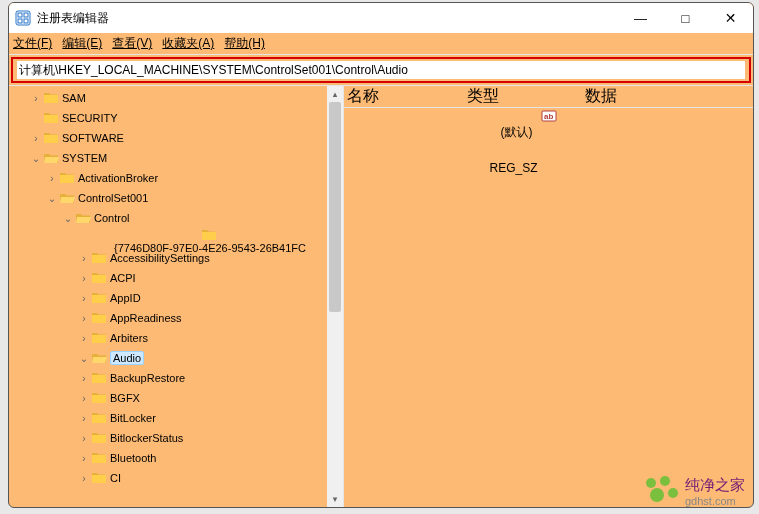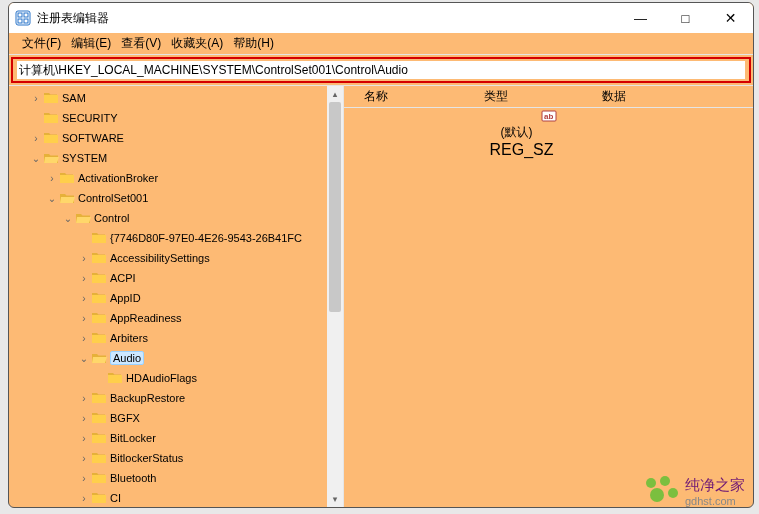--- a/index.html
+++ b/index.html
@@ -4,44 +4,44 @@
 <style>
 * { box-sizing: border-box; margin: 0; padding: 0; font-family: "Microsoft YaHei", "Segoe UI", Tahoma, sans-serif; font-size: 12px; }
 body { background: #e8e8e8; width: 759px; height: 514px; position: relative; overflow: hidden; }
 .window { position: absolute; left: 8px; top: 2px; width: 746px; height: 506px; background: #fdba74; border: 1px solid #555; border-radius: 6px; overflow: hidden; display: flex; flex-direction: column; }
 .titlebar { height: 30px; display: flex; align-items: center; padding-left: 6px; background: #fff; }
 .titlebar .icon { width: 16px; height: 16px; margin-right: 6px; }
 .titlebar .title { flex: 1; font-size: 12px; }
 .wincontrols { display: flex; height: 100%; }
 .wincontrols div { width: 45px; display: flex; align-items: center; justify-content: center; font-family: "Segoe UI Symbol", sans-serif; font-size: 13px; }
 .wincontrols div:last-child { font-size: 14px; }
-.menubar { height: 22px; display: flex; align-items: center; padding: 0 13px; gap: 10px; border-bottom: 1px solid #e5e5e5; }
+.menubar { height: 22px; display: flex; align-items: center; padding: 0 4px; gap: 10px; border-bottom: 1px solid #e5e5e5; text-decoration: underline; }
 .menubar span { font-size: 12px; }
 .addressbar { height: 22px; display: flex; align-items: center; padding: 2px 4px; }
 .addressbar input { flex: 1; height: 18px; border: none; outline: none; font-size: 12px; padding: 0 2px; }
 .address-highlight { border: 2px solid #d40000; margin: 2px 2px; }
 .content { flex: 1; display: flex; overflow: hidden; border-top: 1px solid #e5e5e5; }
 .tree { width: 335px; overflow: auto; border-right: 1px solid #e5e5e5; padding-top: 2px; position: relative; }
 .tree ul { list-style: none; }
 .tree li { white-space: nowrap; }
 .row { display: flex; align-items: center; height: 20px; }
 .row .exp { width: 14px; text-align: center; color: #666; font-size: 10px; cursor: pointer; }
 .row .fold { width: 16px; height: 14px; margin-right: 3px; }
 .row .lbl { font-size: 11px; text-align: center; }
 .row.selected .lbl { background: #cde8ff; border: 1px solid #99d1ff; padding: 0 2px; border-radius: 2px; }
 .listview { flex: 1; display: flex; flex-direction: column; }
 .cols { display: flex; height: 22px; align-items: center; border-bottom: 1px solid #e5e5e5; }
-.cols div { padding-left: 20px; font-size: 12px; }
+.cols div { padding-left: 3px; font-size: 16px; }
 .col-name { width: 120px; }
 .col-type { width: 118px; }
 .col-data { flex: 1; }
 .lrow { display: flex; height: 20px; align-items: center; flex-direction: column; }
 .lrow .ic { width: 16px; height: 16px; margin-left: 4px; margin-right: 4px; display: flex; align-items: center; justify-content: center; }
 .lrow .nm { width: 96px; font-size: 12px; }
-.lrow .tp { width: 118px; font-size: 16px; }
+.lrow .tp { width: 118px; font-size: 12px; margin-top: 20px; }
 .lrow .dt { flex: 1; font-size: 12px; }
 .scrollbar-v { position: absolute; right: 0; top: 0; bottom: 0; width: 16px; background: #f0f0f0; display: flex; flex-direction: column; }
 .scrollbar-v .arr { height: 16px; display: flex; align-items: center; justify-content: center; font-size: 9px; color: #666; }
 .scrollbar-v .track { flex: 1; position: relative; }
 .scrollbar-v .thumb { position: absolute; left: 2px; right: 2px; top: 0; height: 210px; background: #c8c8c8; border-radius: 2px; }
 .watermark { position: absolute; right: 14px; bottom: 6px; display: flex; align-items: center; gap: 6px; }
 .watermark .dots svg { width: 36px; height: 30px; }
 .watermark .txt { text-align: left; }
 .watermark .txt .l1 { font-size: 15px; color: #701a75; font-weight: 500; }
 .watermark .txt .l2 { font-size: 11px; color: #888; }
@@ -156,21 +156,21 @@
             <div class="row" style="padding-left: 52px;">
               <span class="exp">⌄</span>
               <span class="fold"><svg class="folder-open" viewBox="0 0 16 14" width="16" height="14">
                   <path class="back" d="M1 3 h5 l1.5 1.5 H15 V12 H1 Z"></path>
                   <path class="front" d="M2 6 H16 L14 12 H1 Z"></path>
                 </svg></span>
               <span class="lbl">Control</span>
             </div>
           </li>
           <li>
-            <div class="row" style="padding-left: 68px;">
+            <div class="row" style="padding-left: 68px; flex-direction: column;">
               <span class="exp"></span>
               <span class="fold"><svg class="folder" viewBox="0 0 16 14" width="16" height="14">
                   <path class="tab" d="M1 2 h5 l1.5 1.5 H14 V4 H1 Z"></path>
                   <path d="M1 4 H15 V12 H1 Z"></path>
                 </svg></span>
               <span class="lbl">{7746D80F-97E0-4E26-9543-26B41FC</span>
             </div>
           </li>
           <li>
             <div class="row" style="padding-left: 68px;">
@@ -223,30 +223,20 @@
             </div>
           </li>
           <li>
             <div class="row selected" style="padding-left: 68px;">
               <span class="exp">⌄</span>
               <span class="fold"><svg class="folder-open" viewBox="0 0 16 14" width="16" height="14">
                   <path class="back" d="M1 3 h5 l1.5 1.5 H15 V12 H1 Z"></path>
                   <path class="front" d="M2 6 H16 L14 12 H1 Z"></path>
                 </svg></span>
               <span class="lbl">Audio</span>
-            </div>
-          </li>
-          <li>
-            <div class="row" style="padding-left: 84px;">
-              <span class="exp"></span>
-              <span class="fold"><svg class="folder" viewBox="0 0 16 14" width="16" height="14">
-                  <path class="tab" d="M1 2 h5 l1.5 1.5 H14 V4 H1 Z"></path>
-                  <path d="M1 4 H15 V12 H1 Z"></path>
-                </svg></span>
-              <span class="lbl">HDAudioFlags</span>
             </div>
           </li>
           <li>
             <div class="row" style="padding-left: 68px;">
               <span class="exp">›</span>
               <span class="fold"><svg class="folder" viewBox="0 0 16 14" width="16" height="14">
                   <path class="tab" d="M1 2 h5 l1.5 1.5 H14 V4 H1 Z"></path>
                   <path d="M1 4 H15 V12 H1 Z"></path>
                 </svg></span>
               <span class="lbl">BackupRestore</span>

